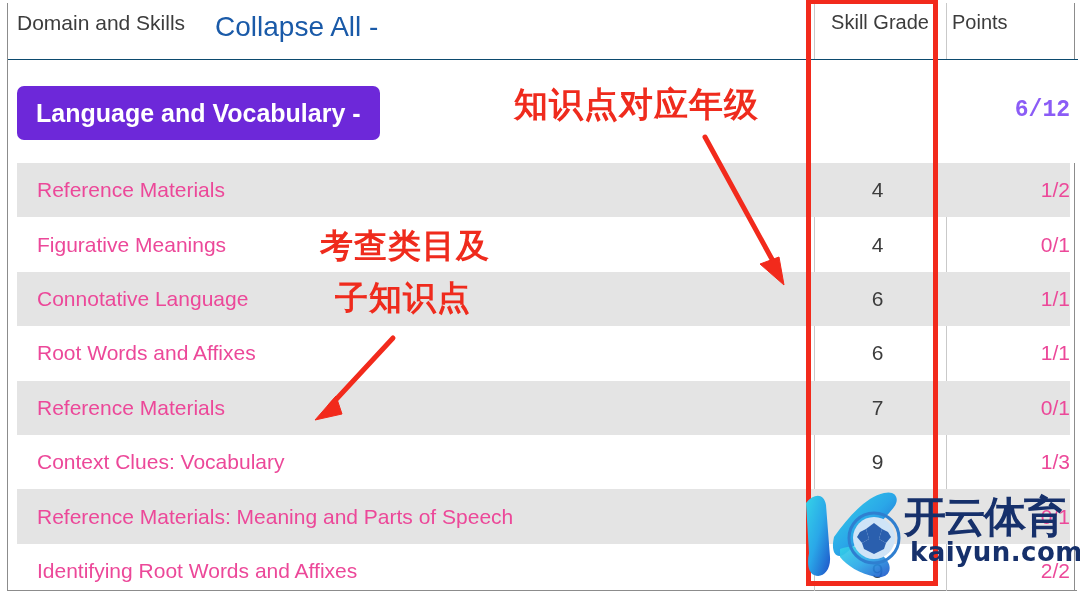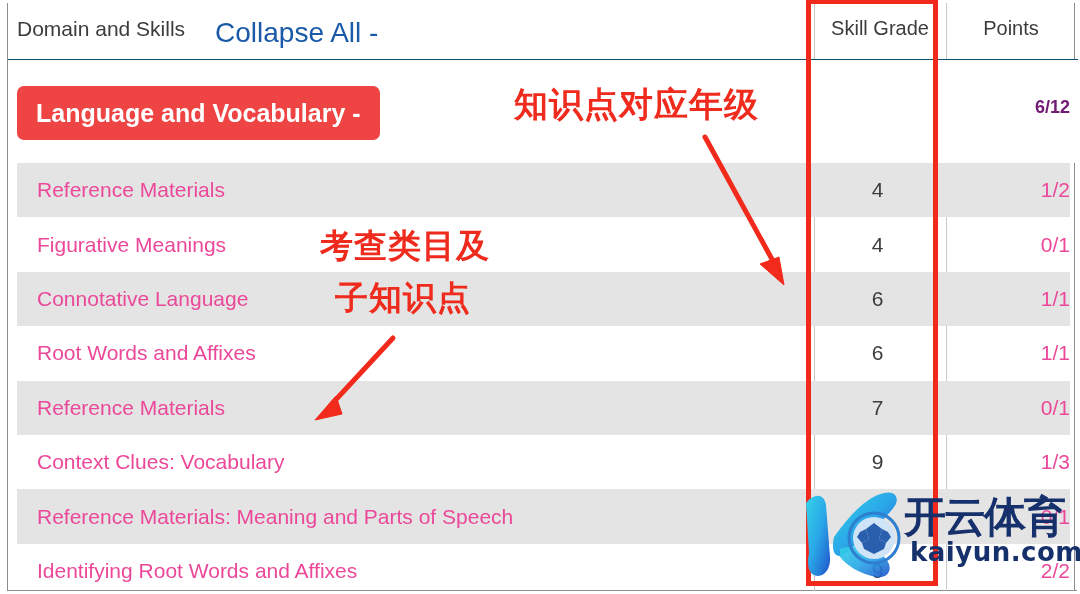--- a/index.html
+++ b/index.html
@@ -37,22 +37,21 @@
     width: 1px; height: 588px;
     background: #8c8c8c;
   }
 
   
   .thead {
     position: absolute;
     left: 0; top: 0;
     width: 1070px;
     height: 57px;
-    border-bottom: 7px solid #0c4a6e;
-    margin-top: 6px;
+    border-bottom: 1px solid #0c4a6e;
   }
   .th-domain {
     position: absolute;
     left: 9px; top: 8px;
     font-size: 21px;
     color: #3c3c3c;
     white-space: nowrap;
   }
   .collapse-all {
     position: absolute;
@@ -68,21 +67,21 @@
     width: 120px;
     text-align: center;
     font-size: 20px;
     color: #3c3c3c;
     white-space: nowrap;
   }
   .th-points {
     position: absolute;
     left: 944px; top: 8px;
     width: 118px;
-    text-align: center;
+    text-align: left;
     font-size: 20px;
     color: #3c3c3c;
     white-space: nowrap;
   }
 
   
   .col-sep {
     position: absolute;
     top: 0;
     width: 1px;
@@ -99,37 +98,38 @@
     height: 103px;
     background: #ffffff;
   }
   .domain-pill {
     position: absolute;
     left: 9px; top: 26px;
     height: 54px;
     padding: 0 19px;
     display: flex;
     align-items: center;
-    background: #ef4444;
+    background: #6d28d9;
     border-radius: 7px;
     color: #ffffff;
     font-size: 25px;
     font-weight: bold;
     white-space: nowrap;
     cursor: pointer;
   }
   .group-points {
     position: absolute;
     left: 944px; top: 37px;
     width: 118px;
     text-align: right;
-    font-size: 18px;
-    font-weight: bold;
-    color: #701a75;
-    white-space: nowrap;
+    font-size: 23px;
+    font-weight: bold;
+    color: #8b5cf6;
+    white-space: nowrap;
+    font-family: Liberation Mono, monospace;
   }
 
   
   .rows {
     position: absolute;
     left: 0; top: 160px;
     width: 1070px;
   }
   .srow {
     position: relative;

